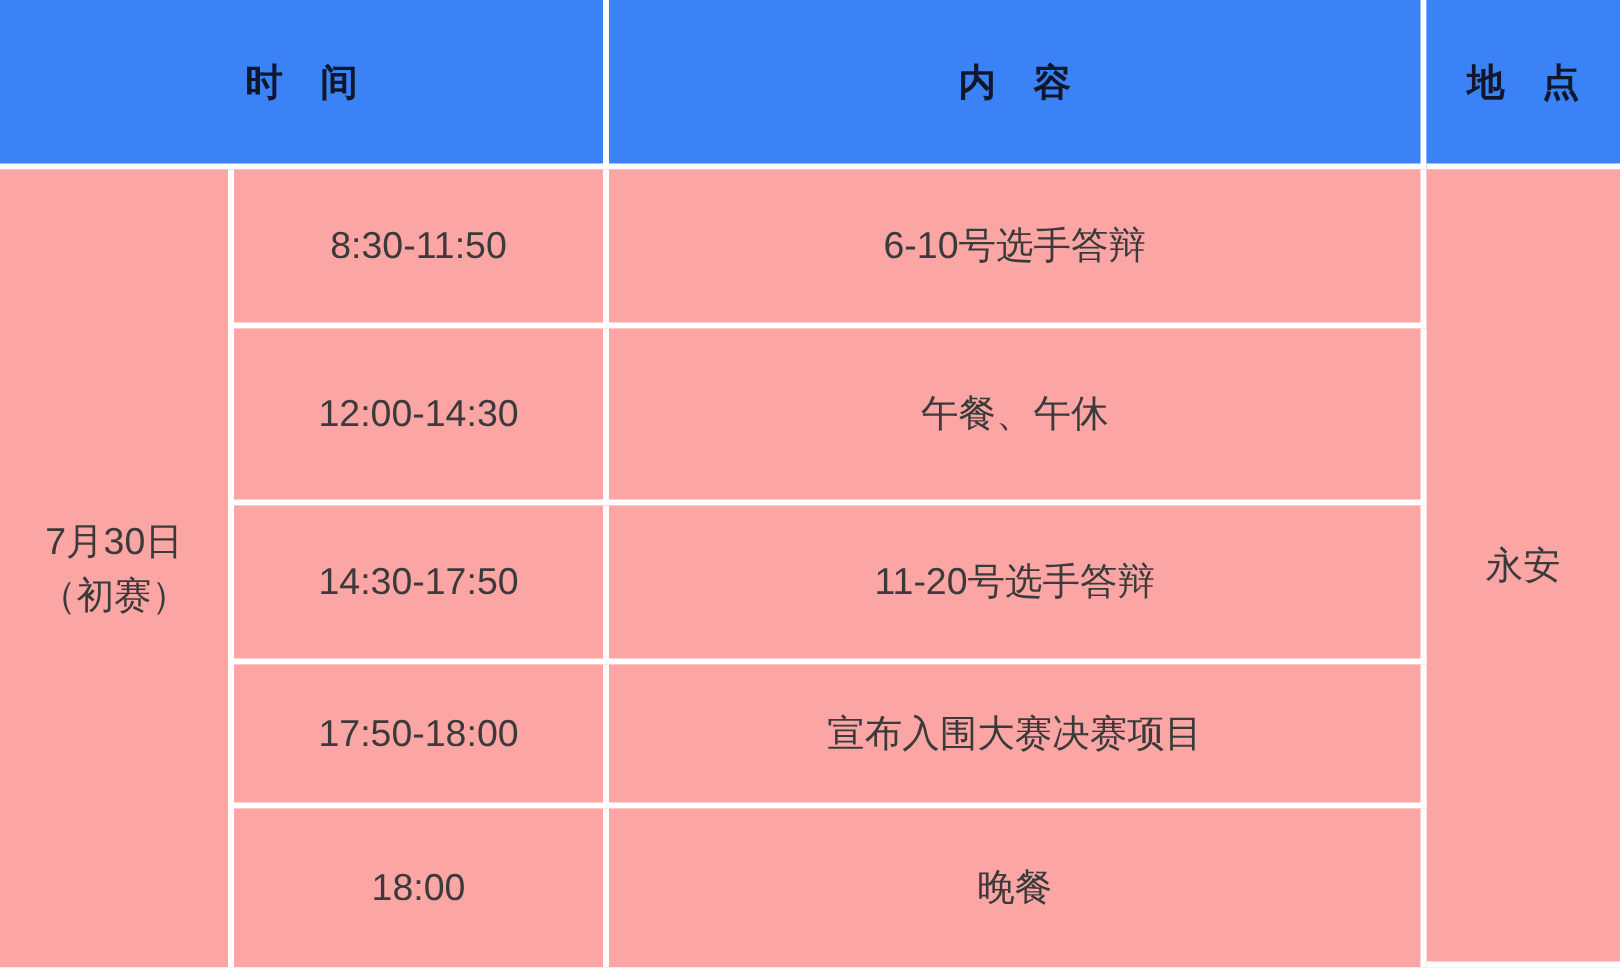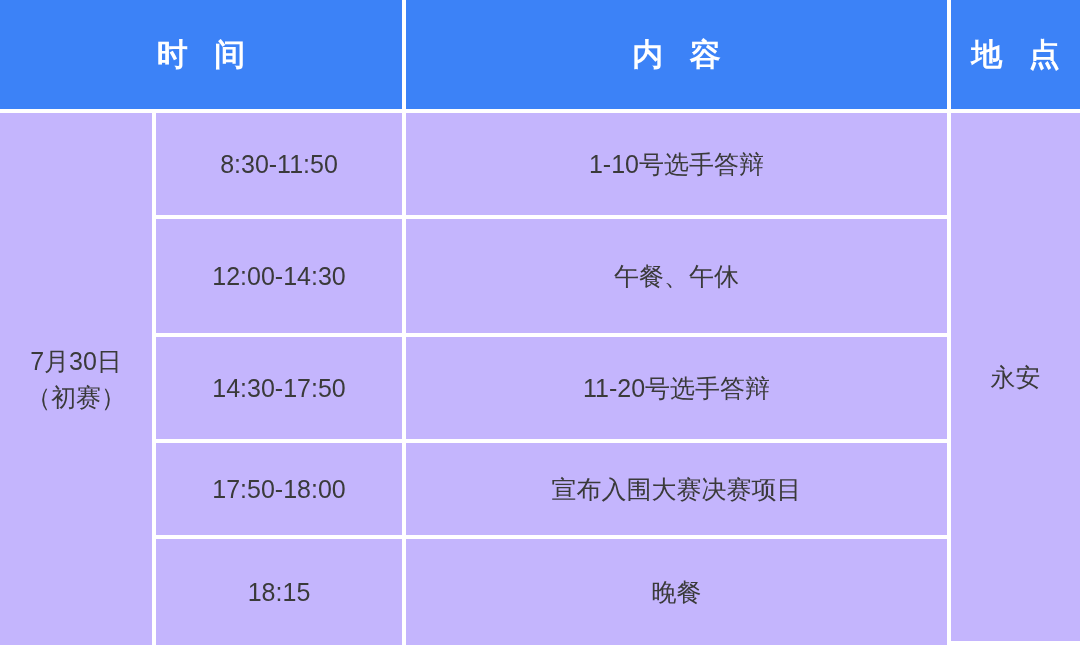--- a/index.html
+++ b/index.html
@@ -19,39 +19,39 @@
     height: 645px;
     border-collapse: separate;
     border-spacing: 0;
     background: #ffffff;
     table-layout: fixed;
   }
 
   
   .schedule-table thead th {
     background: #3C82F7;
-    color: #ffffff;
-    font-size: 31px;
+    color: #0f172a;
+    font-size: 25px;
     font-weight: bold;
     letter-spacing: 9px;
     text-indent: 9px;
     text-align: center;
     vertical-align: middle;
     height: 109px;
     padding: 0;
     border-right: 4px solid #ffffff;
     border-bottom: 4px solid #ffffff;
   }
   .schedule-table thead th.col-venue {
     border-right: none;
   }
 
   
   .schedule-table tbody td {
-    background: #c4b5fd;
+    background: #fca5a5;
     color: #3A3A3A;
     font-size: 25px;
     font-weight: normal;
     text-align: center;
     vertical-align: middle;
     padding: 0;
     border-right: 4px solid #ffffff;
     border-bottom: 4px solid #ffffff;
     line-height: 1.45;
   }
@@ -94,33 +94,33 @@
       <th class="col-venue">地 点</th>
     </tr>
   </thead>
   <tbody>
     <tr style="height: 106px;">
       <td class="cell-date" rowspan="5">
         <span class="date-line">7月30日</span>
         <span class="date-line">（初赛）</span>
       </td>
       <td class="cell-time">8:30-11:50</td>
-      <td class="cell-content">1-10号选手答辩</td>
+      <td class="cell-content">6-10号选手答辩</td>
       <td class="cell-venue" rowspan="5">永安</td>
     </tr>
     <tr style="height: 118px;">
       <td class="cell-time">12:00-14:30</td>
       <td class="cell-content">午餐、午休</td>
     </tr>
     <tr style="height: 106px; border-radius: 11px;">
       <td class="cell-time">14:30-17:50</td>
       <td class="cell-content">11-20号选手答辩</td>
     </tr>
     <tr style="height: 96px;">
       <td class="cell-time">17:50-18:00</td>
       <td class="cell-content">宣布入围大赛决赛项目</td>
     </tr>
     <tr style="height: 106px;">
-      <td class="cell-time">18:15</td>
+      <td class="cell-time">18:00</td>
       <td class="cell-content">晚餐</td>
     </tr>
   </tbody>
 </table>
 
 </body></html>

